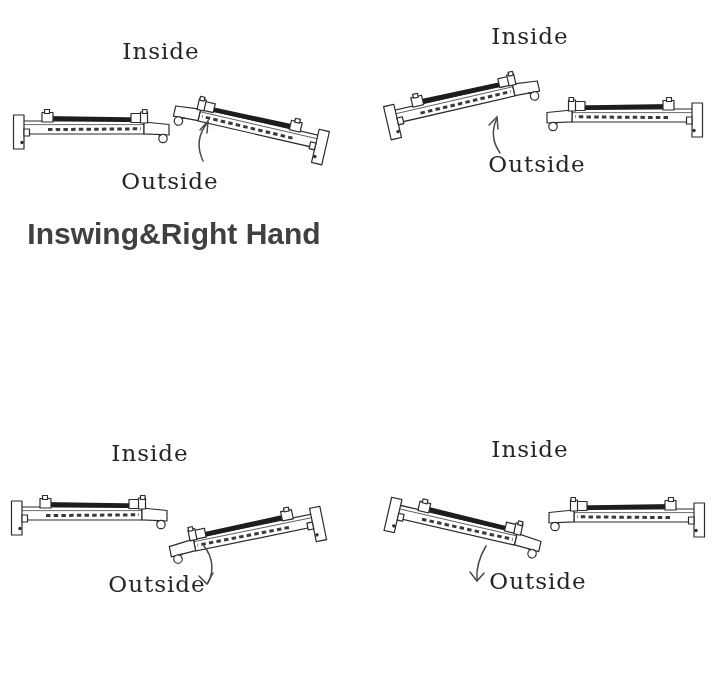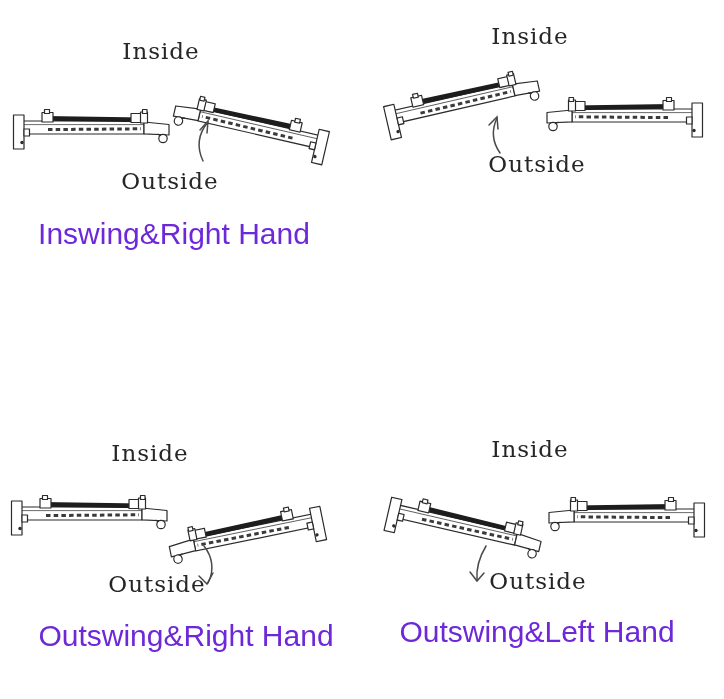--- a/index.html
+++ b/index.html
@@ -8,22 +8,22 @@
     font-family:"Liberation Sans",sans-serif;
   }
   .stage svg{position:absolute;left:0;top:0;}
   .cad-label{
     position:absolute;transform:translateX(-50%);
     font-family:"DejaVu Serif",serif;font-size:23px;letter-spacing:1px;
     color:#262626;white-space:nowrap;line-height:1;
   }
   .title{
     position:absolute;transform:translateX(-50%);
-    font-family:"Liberation Sans",sans-serif;font-size:30px;font-weight:400;
-    color:#6d28d9;white-space:nowrap;line-height:1;
+    font-family:"Liberation Sans",sans-serif;font-size:30px;font-weight:700;
+    color:#404040;white-space:nowrap;line-height:1;
   }
 </style>
 </head>
 <body>
 
 <div class="stage">
 
   <svg width="724" height="699" viewBox="0 0 724 699">
     <defs>
 
@@ -94,19 +94,17 @@
 
   <div class="cad-label" style="left:161px;top:40px">Inside</div>
   <div class="cad-label" style="left:170px;top:170px">Outside</div>
   <div class="title" style="left:174px;top:219px">Inswing&amp;Right Hand</div>
 
   <div class="cad-label" style="left:530px;top:25px">Inside</div>
   <div class="cad-label" style="left:537px;top:153px">Outside</div>
 
   <div class="cad-label" style="left:150px;top:442px">Inside</div>
   <div class="cad-label" style="left:157px;top:573px">Outside</div>
-  <div class="title" style="left:186px;top:621px">Outswing&amp;Right Hand</div>
 
   <div class="cad-label" style="left:530px;top:438px">Inside</div>
   <div class="cad-label" style="left:538px;top:570px">Outside</div>
-  <div class="title" style="left:537px;top:617px">Outswing&amp;Left Hand</div>
 
 </div>
 
 </body></html>

